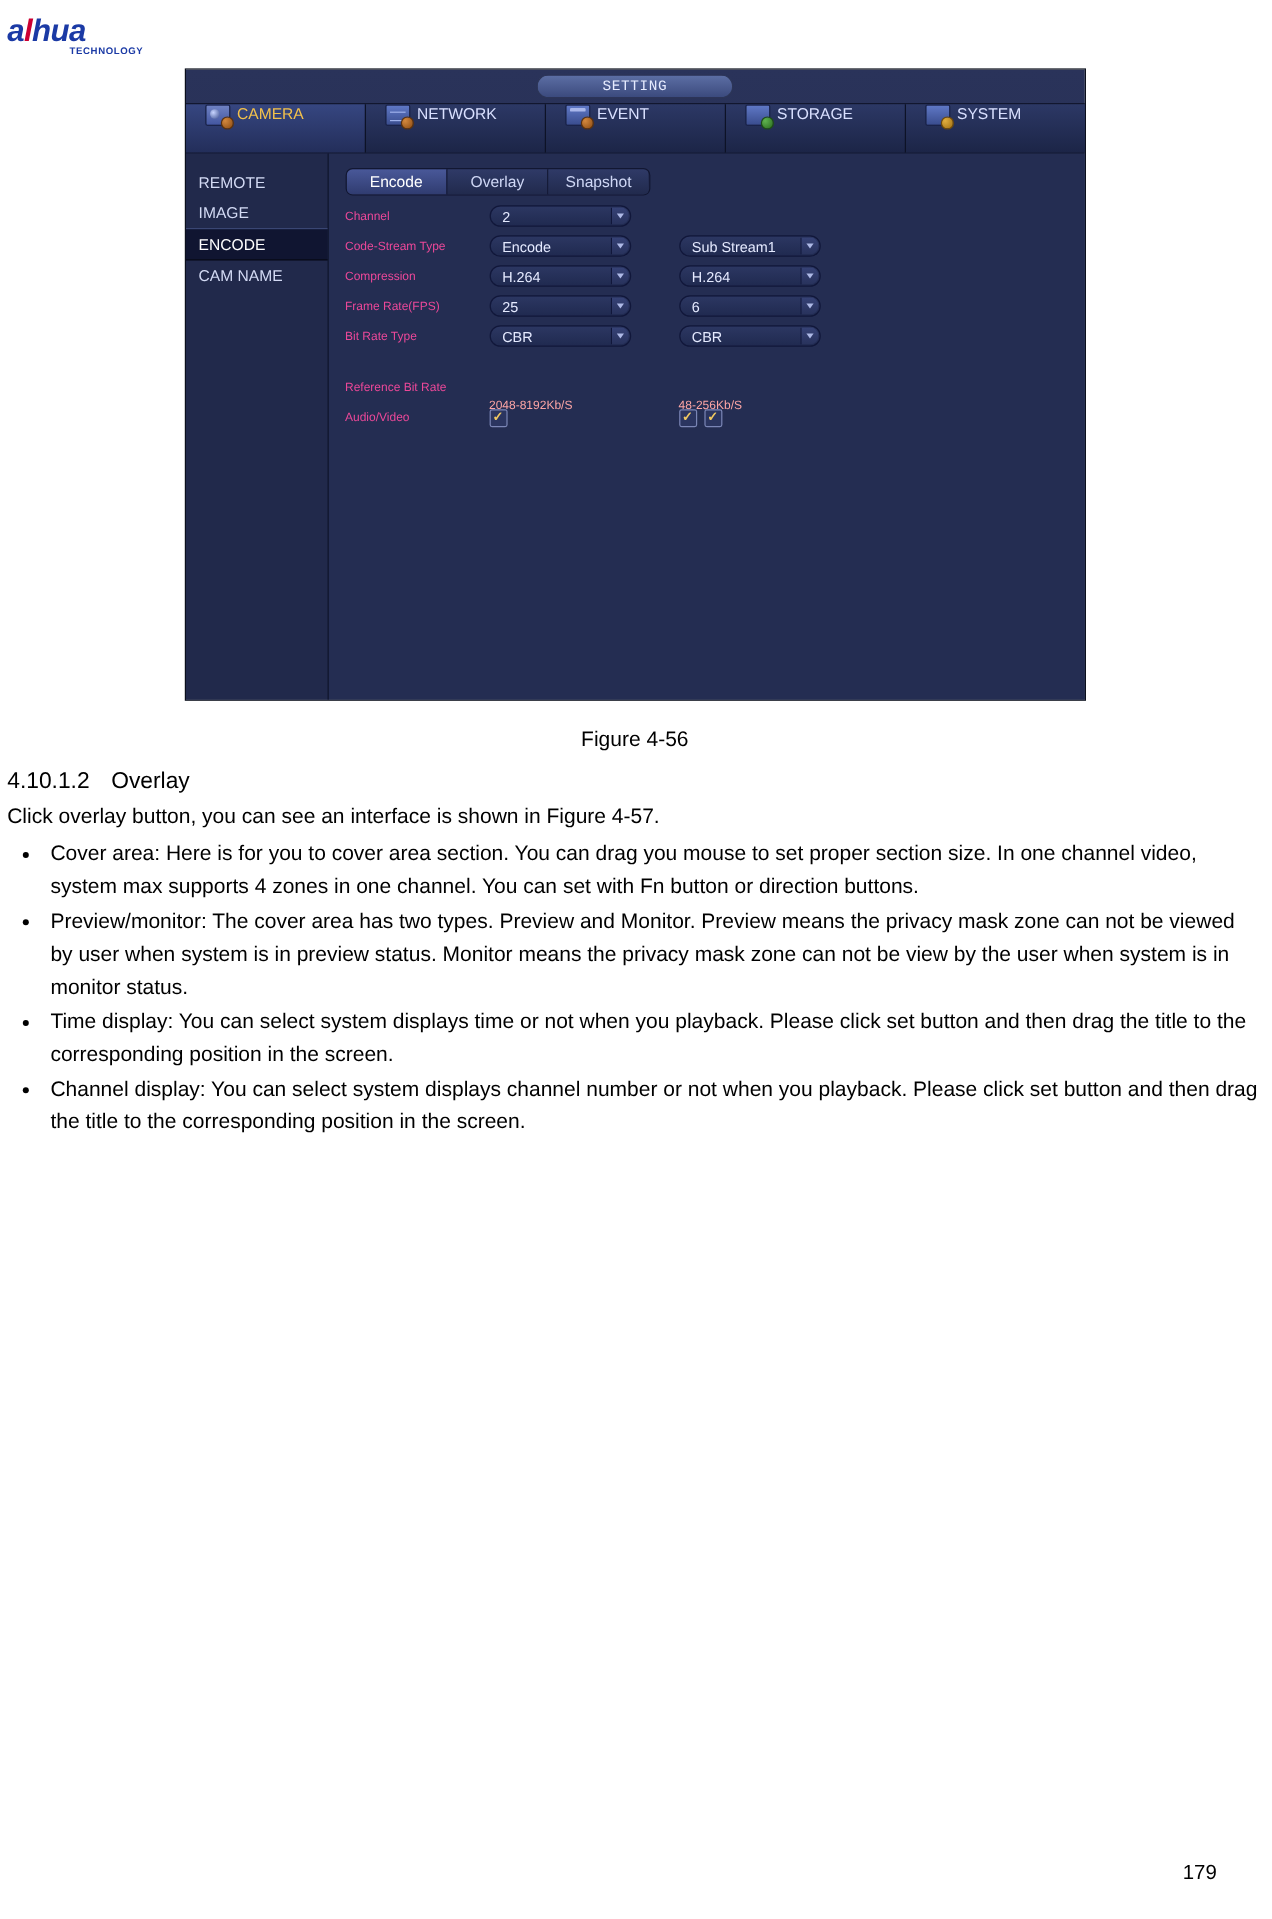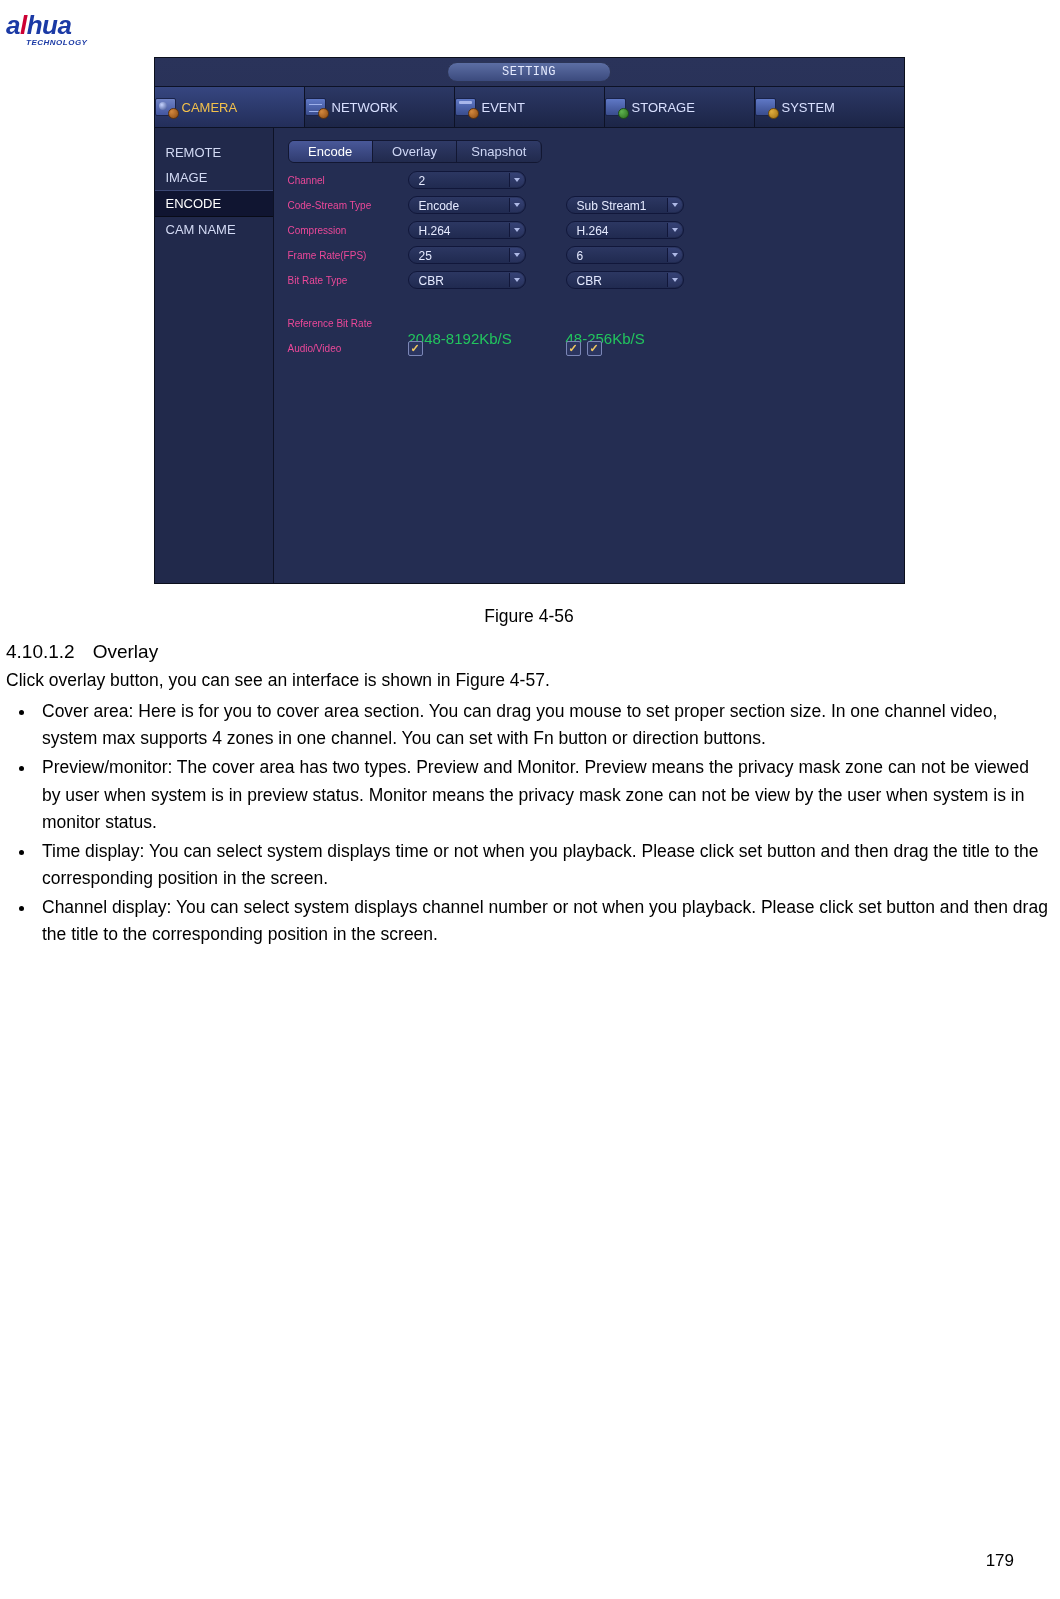--- a/index.html
+++ b/index.html
@@ -8,21 +8,21 @@
     padding: 10px 2px 10px 6px;
     background: #fff;
     color: #000;
     width: 1046px;
     position: relative;
     min-height: 1579px;
   }
   
   .logo { font-weight: bold; font-style: italic; font-size: 26px; color: #cc0033; margin-bottom: 0; letter-spacing: -0.5px; }
   .logo .blue { color: #1b3aa5; }
-  .logo-sub { font-size: 8px; color: #1b3aa5; letter-spacing: 0.5px; margin-top: -3px; margin-left: 20px; font-style: italic; font-weight: bold; }
+  .logo-sub { font-size: 8px; color: #1b3aa5; letter-spacing: 0.5px; margin-top: -3px; margin-left: 52px; font-weight: bold; }
 
   
   .panel-wrap {
     margin: 10px auto 0 auto;
     width: 749px;
     background: linear-gradient(#2a335a, #1e2646);
     border: 1px solid #0b0f1c;
     position: relative;
   }
   .panel-titlebar {
@@ -48,23 +48,23 @@
     display: flex;
     height: 40px;
     align-items: stretch;
     border-top: 1px solid #0d1226;
     border-bottom: 1px solid #0d1226;
     background: linear-gradient(#2c3865, #1c2547);
   }
   .main-tab {
     flex: 1;
     display: flex;
-    align-items: center;
+    align-items: flex-start;
     gap: 6px;
-    padding-left: 0;
+    padding-left: 16px;
     font-size: 13px;
     color: #d9e0ff;
     border-right: 1px solid #0d1226;
     background: linear-gradient(#2c3865, #1c2547);
     cursor: pointer;
   }
   .main-tab:last-child { border-right: none; }
   .main-tab.active {
     background: linear-gradient(#364680, #232e5a);
     color: #f3c14b;
@@ -184,21 +184,21 @@
     display: flex; align-items: center; justify-content: center;
   }
   .select .chev::after{
     content:""; width:0;height:0;
     border-left:3px solid transparent;
     border-right:3px solid transparent;
     border-top:4px solid #aeb9e6;
   }
   .col-a { width: 118px; flex:0 0 118px; margin-right: 40px;}
   .col-b { width: 118px; flex:0 0 118px;}
-  .val-text { font-size: 15px; color: #22c55e; margin-top: 31px; }
+  .val-text { font-size: 10px; color: #fca5a5; margin-top: 31px; }
   .chk {
     width:13px;height:13px;
     border:1px solid #7b86b6;
     background:#2b3560;
     border-radius:2px;
     display:inline-flex;align-items:center;justify-content:center;
     margin-right:6px;
     cursor:pointer;
   }
   .chk.on::after{

